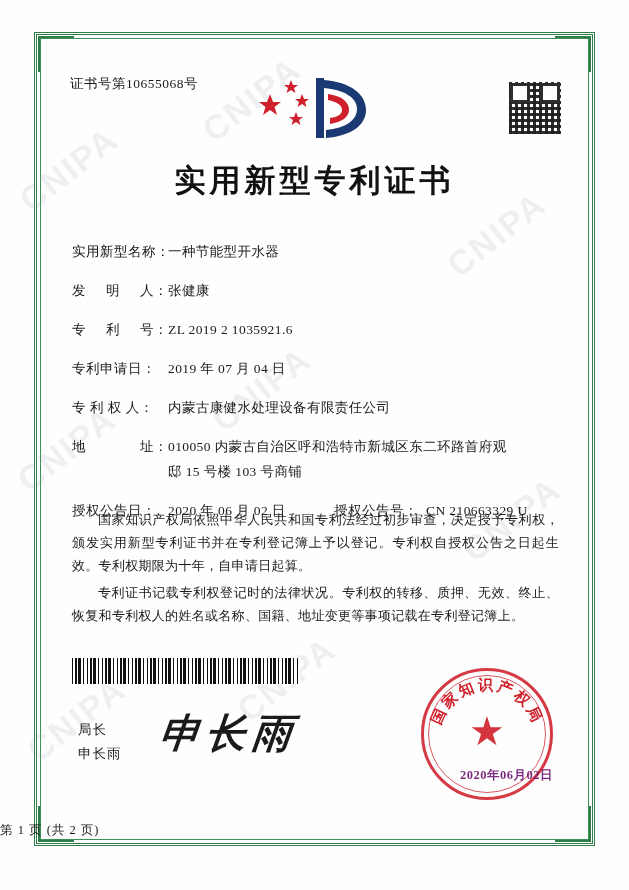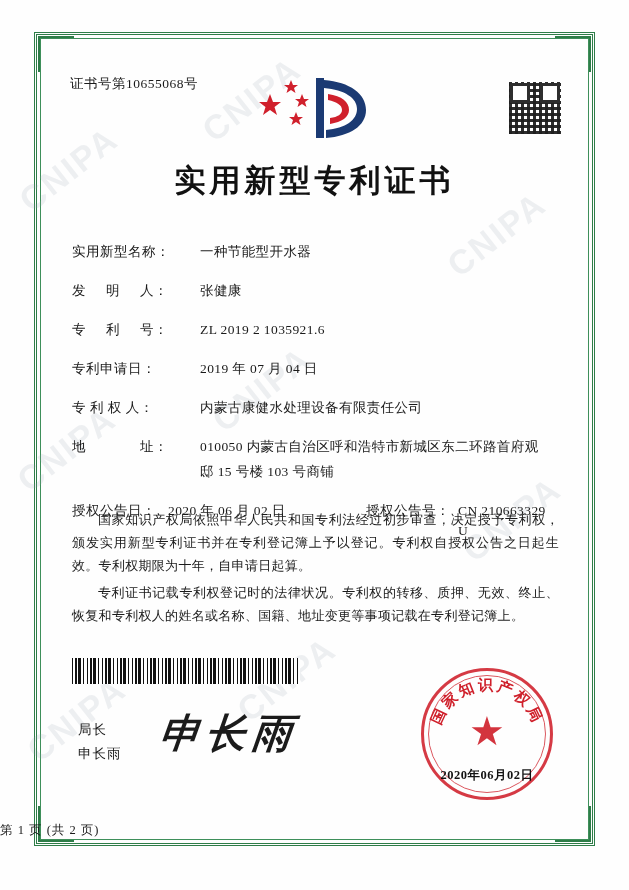--- a/index.html
+++ b/index.html
@@ -130,21 +130,20 @@
     left: 72px;
     top: 242px;
     right: 72px;
   }
   .row {
     display: flex;
     align-items: flex-start;
     font-size: 13.5px;
     line-height: 20px;
     margin-bottom: 19px;
-    gap: 32px;
   }
   .lbl {
     width: 96px;
     flex: none;
     letter-spacing: 0.5px;
     white-space: nowrap;
   }
   .lbl.spread {
     display: flex;
     justify-content: space-between;
@@ -260,22 +259,22 @@
     fill: #cf1f2a;
     font-family: "DejaVu Sans", sans-serif;
     font-size: 15px;
     font-weight: bold;
     letter-spacing: 3px;
   }
   .seal-date {
     position: absolute;
     left: 0; right: 0;
     bottom: 16px;
-    text-align: center;
-    color: #000000;
+    text-align: right;
+    color: #701a75;
     font-size: 12.5px;
     font-weight: bold;
     letter-spacing: 0.5px;
     opacity: 0.92;
   }
 
   
   .page-no {
     position: absolute;
     left: 0; right: 0;

